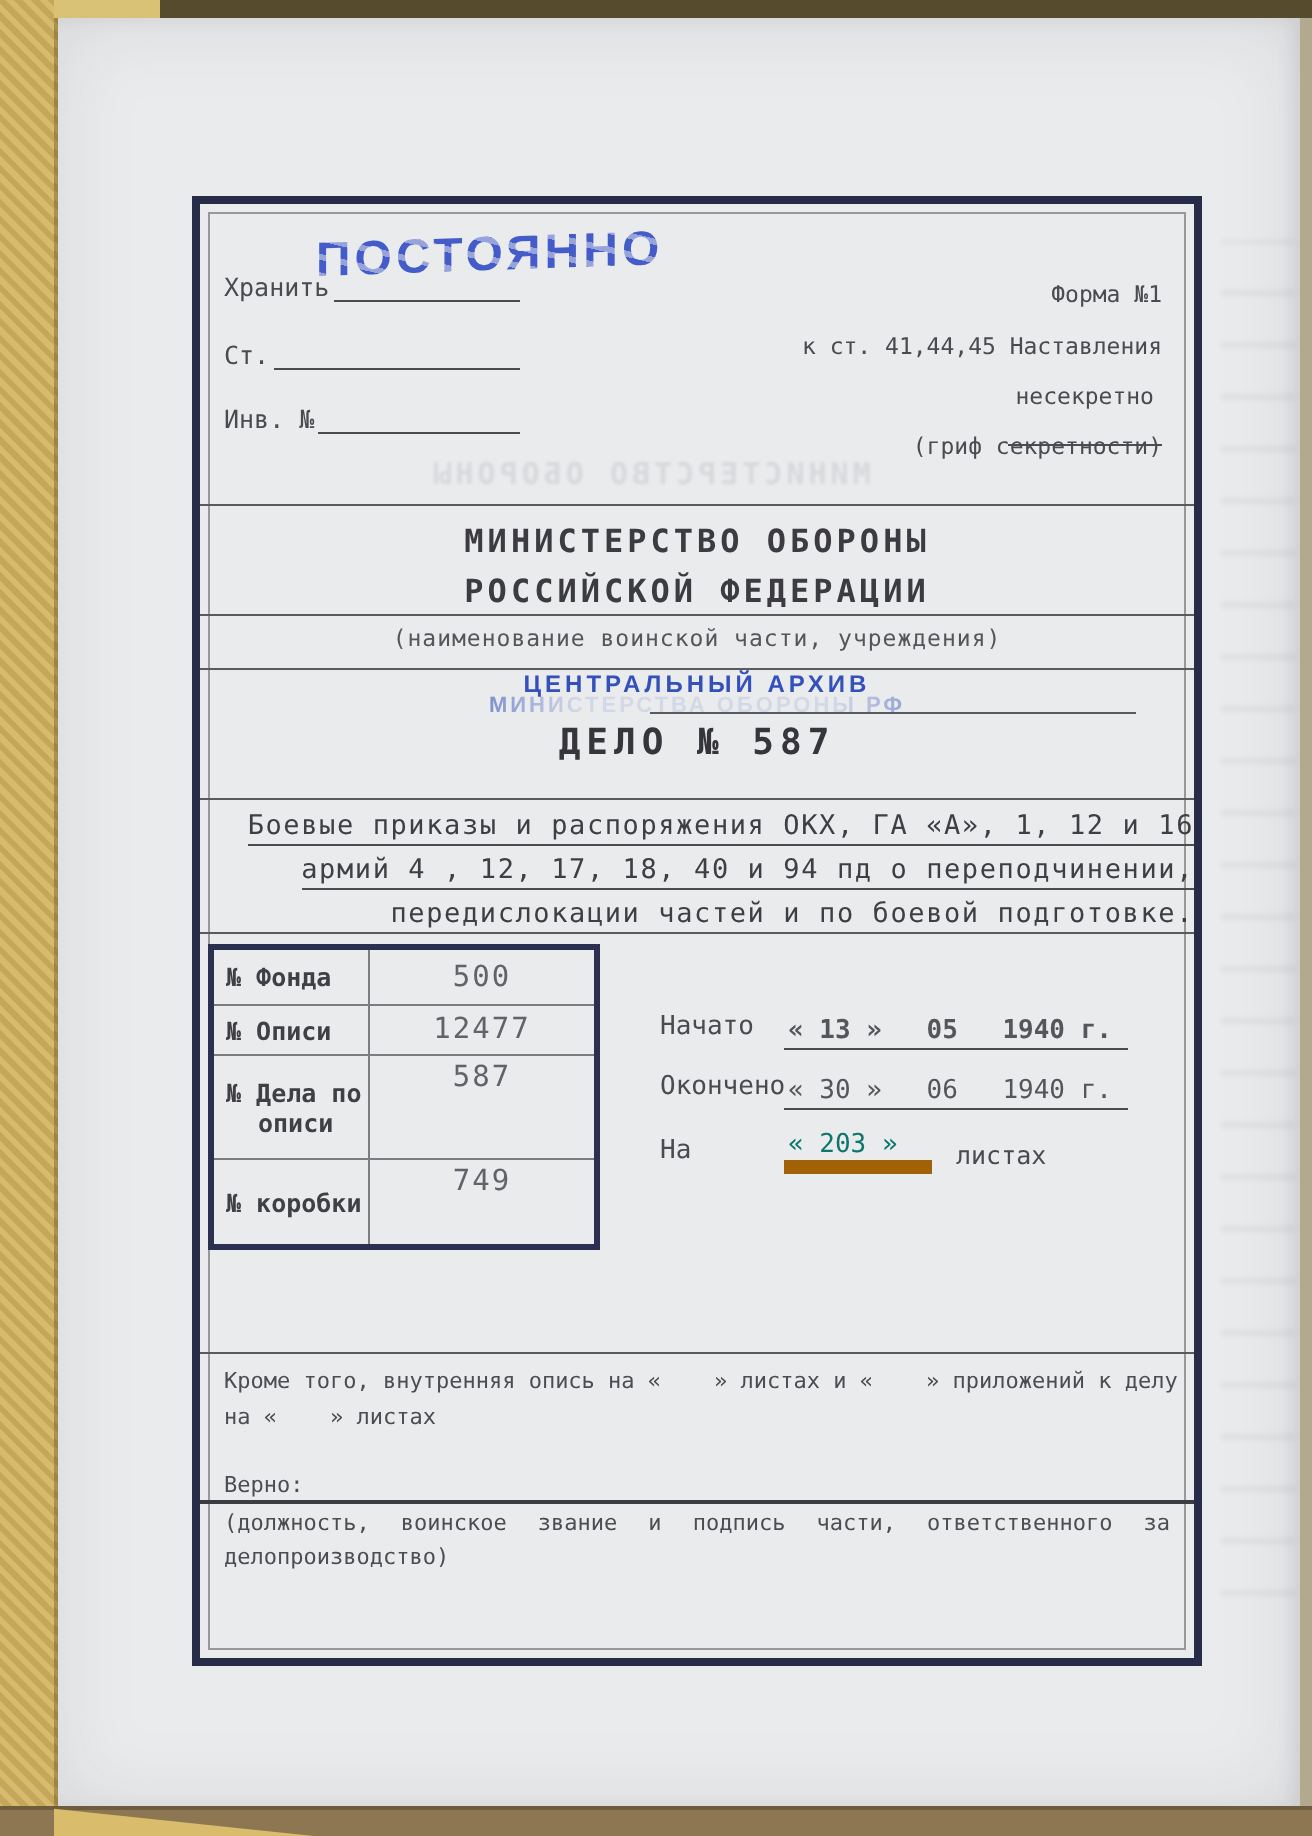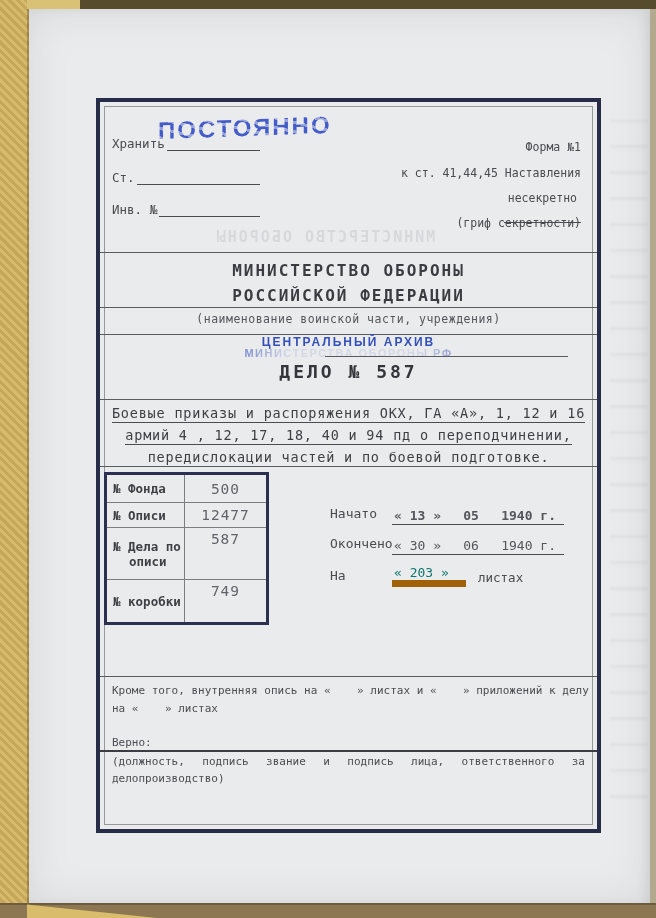--- a/index.html
+++ b/index.html
@@ -49,25 +49,25 @@
      -webkit-mask-image:linear-gradient(90deg,rgba(0,0,0,.95) 0 22%,rgba(0,0,0,.12) 38% 64%,rgba(0,0,0,.9) 80% 100%);
      mask-image:linear-gradient(90deg,rgba(0,0,0,.95) 0 22%,rgba(0,0,0,.12) 38% 64%,rgba(0,0,0,.9) 80% 100%);}
   
   .title{position:absolute;left:0;right:0;top:156px;text-align:center;font-weight:bold;
          font-size:16px;letter-spacing:2px;line-height:25px;color:#3b3b41;}
   .caption-sm{position:absolute;left:0;right:0;top:210px;text-align:center;font-size:11.5px;
               letter-spacing:.5px;color:#55555c;}
   .delo{position:absolute;left:0;right:0;top:259px;text-align:center;font-weight:bold;
         font-size:18px;letter-spacing:3px;color:#35353b;}
   
-  .desc{position:absolute;left:0;right:0;top:300px;text-align:center;font-size:13.5px;
+  .desc{position:absolute;left:0;right:0;top:300px;text-align:right;font-size:13.5px;
         letter-spacing:.8px;line-height:22px;color:#3e3e44;}
   .desc span{border-bottom:1px solid #4b4b52;padding-bottom:1px;}
   
-  .reg{position:absolute;left:4px;top:370px;width:165px;height:153px;border:3px solid #2b3050;
+  .reg{position:absolute;left:4px;top:370px;width:196px;height:153px;border:3px solid #2b3050;
        display:grid;grid-template-columns:78px 1fr;grid-template-rows:28px 25px 52px 1fr;}
   .reg .c{border-bottom:1px solid #7c7d82;display:flex;align-items:center;}
   .reg .c.lab{border-right:1px solid #7c7d82;font-weight:bold;font-size:12.5px;color:#3f3f45;
               padding-left:22px;text-indent:-16px;line-height:15px;}
   .reg .c.val{justify-content:center;font-size:14.5px;letter-spacing:1px;color:#62626a;}
   .reg .c.vtop{align-items:flex-start;padding-top:3px;}
   .reg .c.last{border-bottom:none;}
   
   .dlabel{position:absolute;left:230px;font-size:13px;color:#4a4a50;}
   .dfield{position:absolute;left:292px;width:172px;height:19px;border-bottom:1px solid #4b4b52;
@@ -170,17 +170,17 @@
     <div class="dlabel" style="top:466px;">На</div>
     <div class="dsheet pre" style="top:466px;">« 203 »</div>
     <div class="dsuffix" style="top:468px;">листах</div>
 
     <div class="hr" style="top:574px;"></div>
 
     <div class="note pre" style="top:582px;">Кроме того, внутренняя опись на «    » листах и «    » приложений к делу</div>
     <div class="note pre" style="top:600px;">на «    » листах</div>
     <div class="note" style="top:634px;">Верно:</div>
     <div class="hr-thick" style="top:648px;"></div>
-    <div class="cap-just" style="top:653px;">(должность, подпись звание и подпись лица, ответственного за</div>
+    <div class="cap-just" style="top:653px;">(должность, воинское звание и подпись части, ответственного за</div>
     <div class="note" style="top:670px;">делопроизводство)</div>
 
   </div>
 </div>
 
 </body></html>

